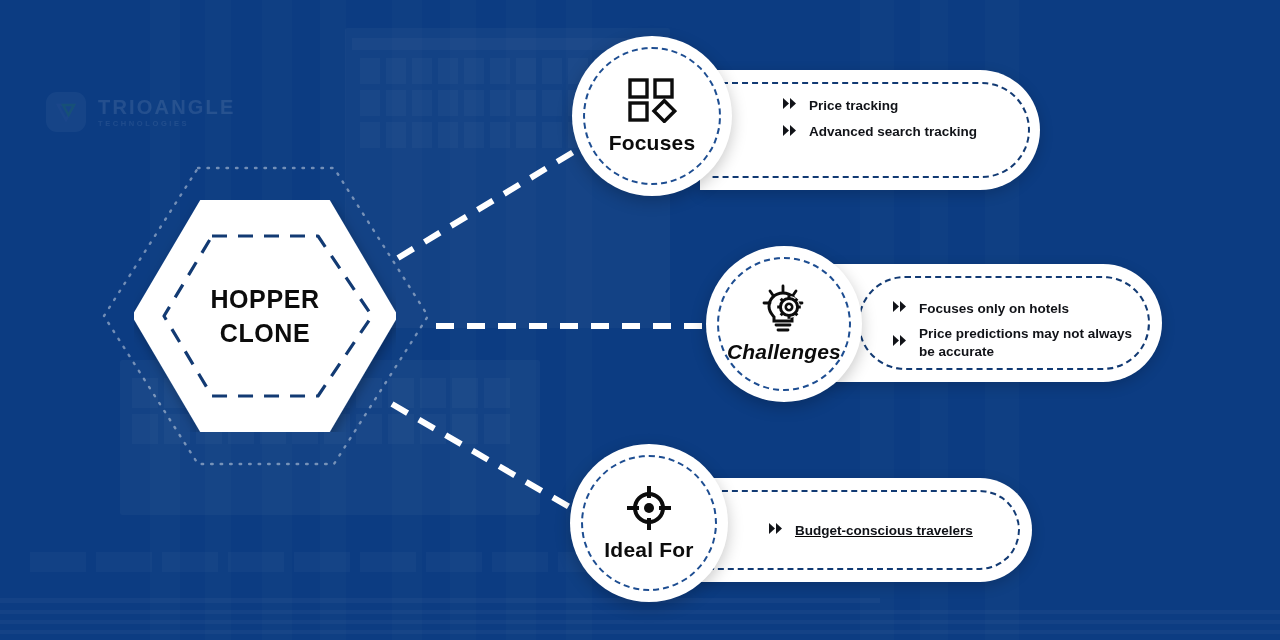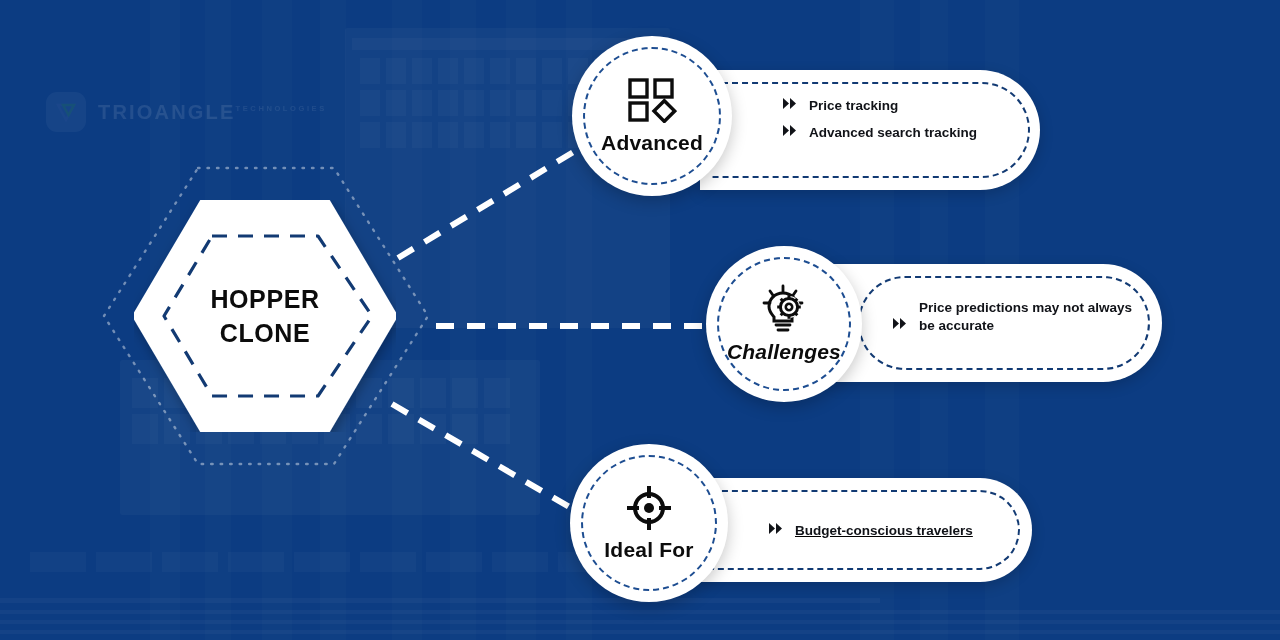--- a/index.html
+++ b/index.html
@@ -47,21 +47,21 @@
     left: 46px; top: 92px;
     display: flex; align-items: center; gap: 12px;
     opacity: 0.30;
   }
   .logo-badge {
     width: 40px; height: 40px;
     border-radius: 11px;
     background: rgba(255,255,255,0.14);
     display: flex; align-items: center; justify-content: center;
   }
-  .logo-text { display: flex; flex-direction: row; line-height: 1; }
+  .logo-text { display: flex; flex-direction: column; line-height: 1; }
   .logo-title {
     font-size: 20px; font-weight: 700; letter-spacing: 2.2px;
     color: rgba(255,255,255,0.33);
   }
   .logo-sub {
     font-size: 7.5px; font-weight: 600; letter-spacing: 2.6px;
     color: rgba(255,255,255,0.26); margin-top: 3px;
   }
 
   
@@ -96,21 +96,21 @@
   .panel-dash {
     position: absolute;
     border: 2px dashed #123a73;
     pointer-events: none;
   }
   .panel-list {
     position: absolute;
     display: flex; flex-direction: column;
   }
   .list-item {
-    display: flex; align-items: flex-end; gap: 10px;
+    display: flex; align-items: center; gap: 10px;
     color: #111318;
     font-weight: 700;
     font-size: 13.5px;
     line-height: 1.33;
   }
   .bullet { flex: 0 0 auto; margin-top: 1px; }
 
   
   .node {
     position: absolute;
@@ -302,26 +302,35 @@
   <div class="node" style="left:572px; top:36px; width:160px; height:160px;">
     <div class="node-dash" style="inset:11px;"></div>
     <div class="node-icon" style="margin-bottom:8px;">
       <svg width="50" height="46" viewBox="0 0 50 46">
         <rect x="3" y="3" width="17" height="17" fill="none" stroke="#0c0c0c" stroke-width="3.4"></rect>
         <rect x="28" y="3" width="17" height="17" fill="none" stroke="#0c0c0c" stroke-width="3.4"></rect>
         <rect x="3" y="26" width="17" height="17" fill="none" stroke="#0c0c0c" stroke-width="3.4"></rect>
         <rect x="30" y="26.8" width="14.6" height="14.6" fill="none" stroke="#0c0c0c" stroke-width="3.4" transform="rotate(45 37.3 34.1)"></rect>
       </svg>
     </div>
-    <div class="node-label" style="font-size:21px;">Advanced</div>
+    <div class="node-label" style="font-size:21px;">Focuses</div>
   </div>
 
   <div class="panel" style="left:832px; top:264px; width:330px; height:118px; border-radius:0 59px 59px 0;"></div>
   <div class="panel-dash" style="left:858px; top:276px; width:292px; height:94px; border-radius:47px;"></div>
   <div class="panel-list" style="left:892px; top:299px; width:250px; gap:7px;">
+    <div class="list-item">
+      <span class="bullet">
+        <svg width="17" height="13" viewBox="0 0 17 13">
+            <path d="M1 1 L7 6.5 L1 12 Z" fill="#111318"></path>
+            <path d="M8 1 L14 6.5 L8 12 Z" fill="#111318"></path>
+          </svg>
+      </span>
+      <span>Focuses only on hotels</span>
+    </div>
     <div class="list-item">
       <span class="bullet">
         <svg width="17" height="13" viewBox="0 0 17 13">
             <path d="M1 1 L7 6.5 L1 12 Z" fill="#111318"></path>
             <path d="M8 1 L14 6.5 L8 12 Z" fill="#111318"></path>
           </svg>
       </span>
       <span>Price predictions may not always be accurate</span>
     </div>
   </div>

